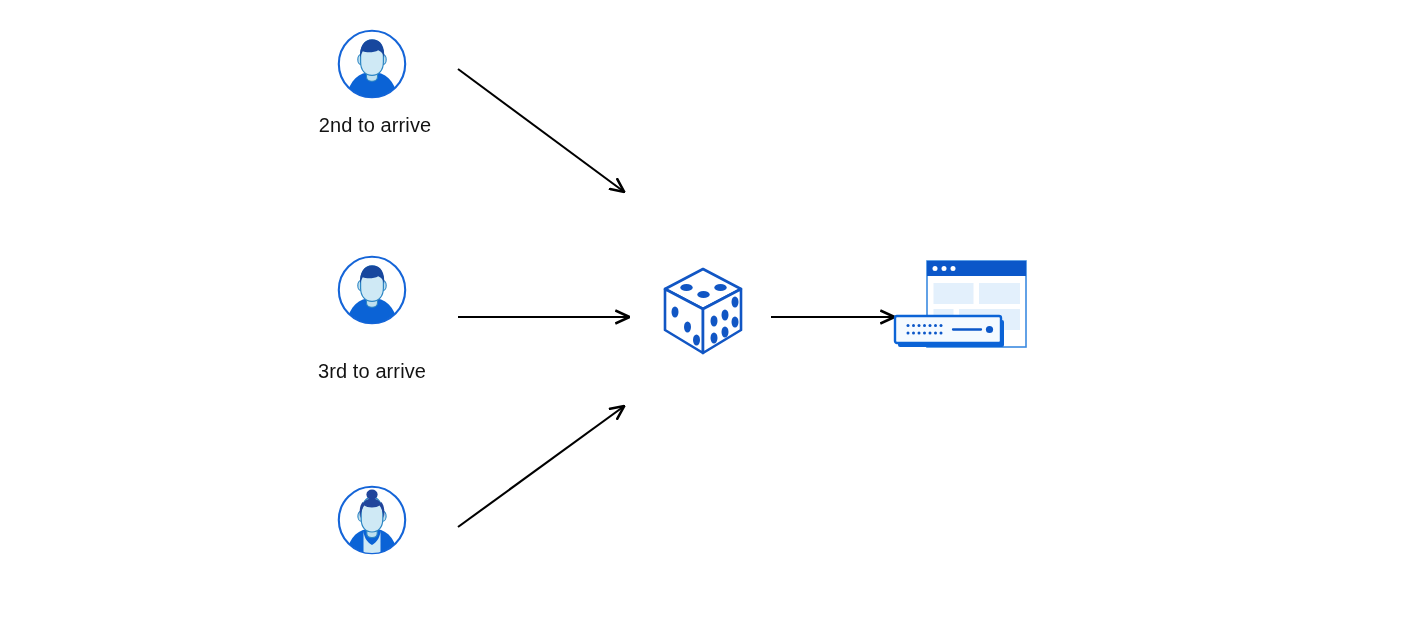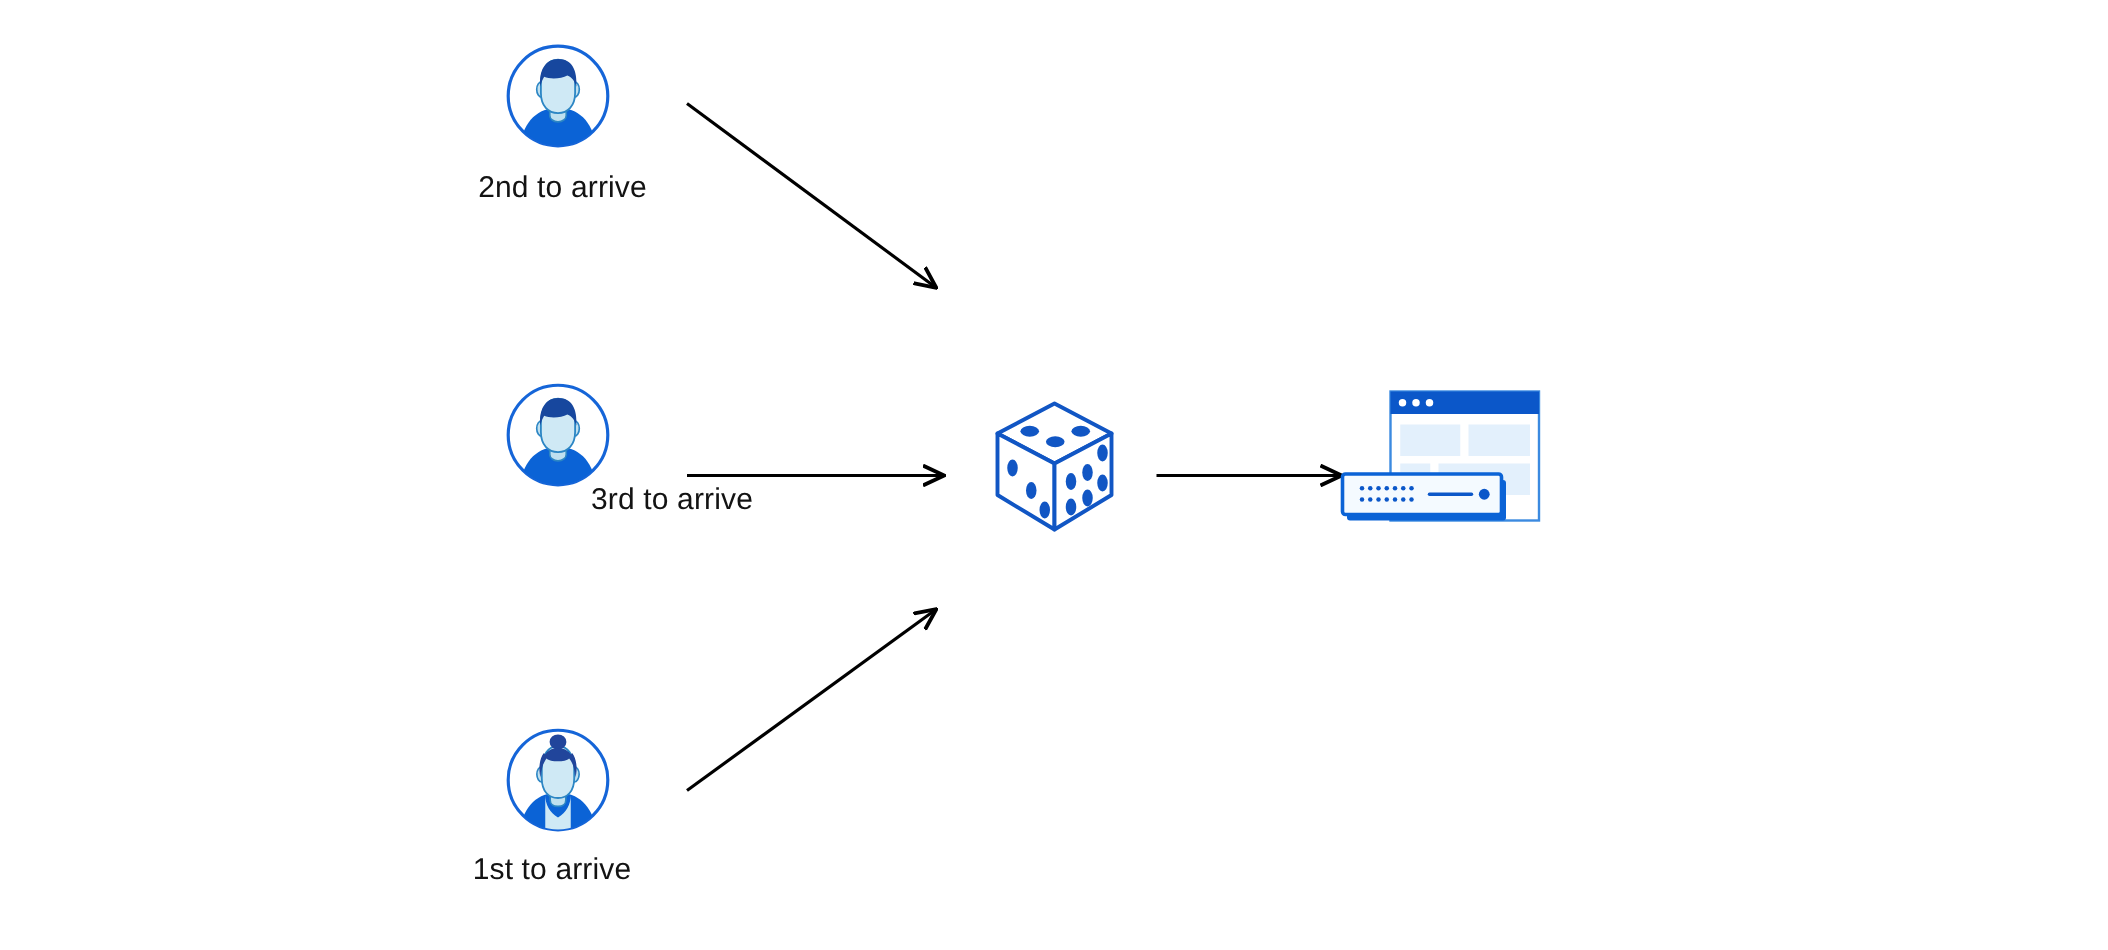--- a/index.html
+++ b/index.html
@@ -91,21 +91,21 @@
       <g clip-path="url(#clipB)">
         <path d="M36 44 C22 44 12.5 53 10 72 L62 72 C59.5 53 50 44 36 44 Z" fill="#0b63d6"></path>
         <path d="M30.5 38 L41.5 38 L41.5 49 C41.5 51.4 39 53.2 36 53.2 C33 53.2 30.5 51.4 30.5 49 Z" fill="#bfe0ef" stroke="#2c86c4" stroke-width="1.1"></path>
         <ellipse cx="25.3" cy="31.6" rx="3.5" ry="5.2" fill="#bfe0ef" stroke="#2c86c4" stroke-width="1.1"></ellipse>
         <ellipse cx="46.7" cy="31.6" rx="3.5" ry="5.2" fill="#bfe0ef" stroke="#2c86c4" stroke-width="1.1"></ellipse>
         <path d="M24.6 28.5 C24.6 16.8 30 11.8 36 11.8 C42 11.8 47.4 16.8 47.4 28.5 L47.4 34 C47.4 42.6 42.5 47.4 36 47.4 C29.5 47.4 24.6 42.6 24.6 34 Z" fill="#cfe9f5" stroke="#2c86c4" stroke-width="1.2"></path>
         <path d="M24.2 29.6 C23.2 19.4 27.4 11.4 36.2 11.4 C45.2 11.4 48.9 18.6 48.2 29.8 C47.2 26.2 45.5 23.5 42.2 22.3 C38.4 24.6 30.6 25.0 26.8 23.2 C25.6 25.0 24.8 27.2 24.2 29.6 Z" fill="#17479e"></path>
       </g>
     </svg>
   </div>
-  <div class="node-label" style="left:242px; top:322px;text-align:right;">3rd to arrive</div>
+  <div class="node-label" style="left:242px; top:360px;">3rd to arrive</div>
 
   <div class="avatar-wrap" style="left:336px; top:484px;">
     <svg width="72" height="72" viewBox="0 0 72 72">
       <defs>
         <clipPath id="clipC">
             <circle cx="36" cy="36" r="33"></circle>
           </clipPath>
       </defs>
       <circle cx="36" cy="36" r="33.2" fill="#ffffff" stroke="#1565d8" stroke-width="2.1"></circle>
       <g clip-path="url(#clipC)">
@@ -115,21 +115,20 @@
         <ellipse cx="25.3" cy="32.2" rx="3.4" ry="5.1" fill="#bfe0ef" stroke="#2c86c4" stroke-width="1.1"></ellipse>
         <ellipse cx="46.7" cy="32.2" rx="3.4" ry="5.1" fill="#bfe0ef" stroke="#2c86c4" stroke-width="1.1"></ellipse>
         <path d="M25.2 29.5 C25.2 18.6 30.2 13.2 36 13.2 C41.8 13.2 46.8 18.6 46.8 29.5 L46.8 35 C46.8 43.4 42.3 48 36 48 C29.7 48 25.2 43.4 25.2 35 Z" fill="#cfe9f5" stroke="#2c86c4" stroke-width="1.2"></path>
         <ellipse cx="36" cy="10.6" rx="5.6" ry="5.0" fill="#21459b"></ellipse>
         <path d="M24.6 33.5 C22.8 22.2 28.2 14.6 36 14.6 C43.8 14.6 49.2 22.2 47.4 33.5 C47.0 27.0 45.0 23.5 43.4 21.6 C41.0 24.2 30.8 24.2 28.4 21.6 C26.8 23.6 25.0 27.0 24.6 33.5 Z" fill="#21459b"></path>
         <path d="M28.5 20.6 C25.4 24.5 24.2 30.0 24.5 34.5 C23.0 30.0 23.2 22.0 26.6 18.0 Z" fill="#21459b"></path>
         <path d="M43.6 20.6 C46.7 24.5 47.8 30.0 47.5 34.5 C49.0 30.0 48.8 22.0 45.4 18.0 Z" fill="#21459b"></path>
       </g>
     </svg>
   </div>
-  <div class="node-label" style="left:238px; top:569px;">1st to arrive</div>
 
   <div class="node" style="left:660px; top:265px;">
     <svg width="86" height="92" viewBox="0 0 86 92">
       <g stroke="#1156c4" stroke-width="2.6" fill="#ffffff" stroke-linejoin="round">
 
         <path d="M43 4 L81 24 L43 44 L5 24 Z"></path>
 
         <path d="M5 24 L43 44 L43 88 L5 65 Z"></path>
 
         <path d="M81 24 L81 65 L43 88 L43 44 Z"></path>

